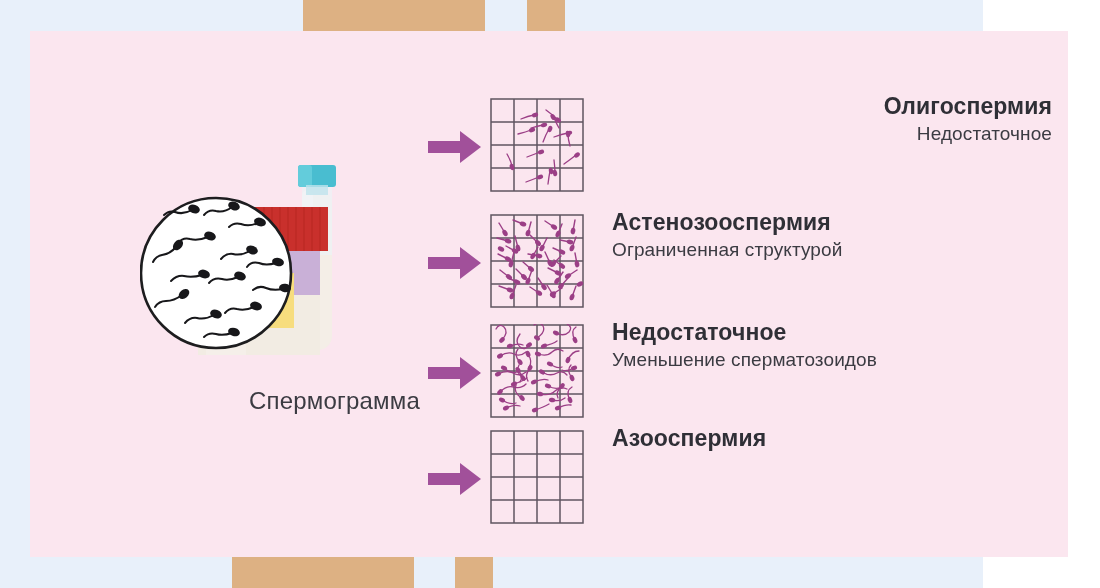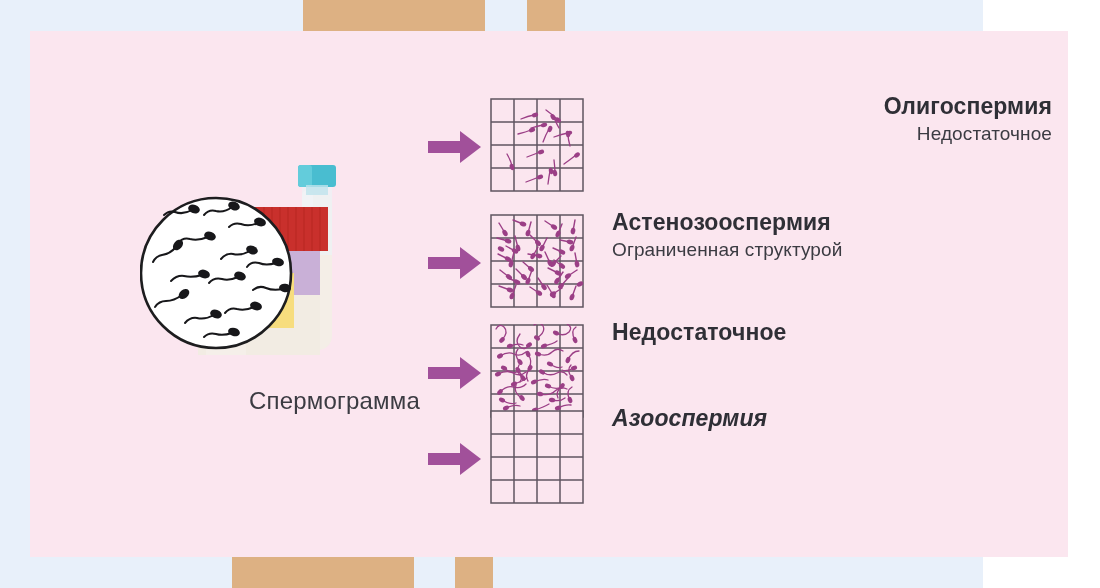--- a/index.html
+++ b/index.html
@@ -70,21 +70,21 @@
   
   .row {
     position: absolute;
     left: 420px;
     width: 640px;
     height: 108px;
   }
   .row.r0 { top: 96px; text-align: right; }
   .row.r1 { top: 212px; }
   .row.r2 { top: 322px; }
-  .row.r3 { top: 408px; font-style: italic; }
+  .row.r3 { top: 428px; }
 
   .arrow {
     position: absolute;
     left: 8px;
     top: 34px;
     width: 54px;
     height: 34px;
   }
   .grid-box {
     position: absolute;
@@ -458,20 +458,21 @@
         <ellipse cx="38" cy="30" rx="3.2" ry="2.2" transform="rotate(66 38 30)"></ellipse>
         <ellipse cx="44" cy="58" rx="3.2" ry="2.2" transform="rotate(-22 44 58)"></ellipse>
         <ellipse cx="84" cy="44" rx="3.2" ry="2.2" transform="rotate(-20 84 44)"></ellipse>
         <ellipse cx="28" cy="46" rx="3.2" ry="2.2" transform="rotate(58 28 46)"></ellipse>
         <ellipse cx="62" cy="76" rx="3.2" ry="2.2" transform="rotate(14 62 76)"></ellipse>
       </g>
     </svg>
     <div class="texts">
       <div class="term">Недостаточное</div>
       <div class="desc">
+        <span>Уменьшение сперматозоидов</span>
       </div>
     </div>
   </div>
 
   <div class="row r3">
     <svg class="arrow" viewBox="0 0 54 34">
       <path d="M0,11 L32,11 L32,1 L53,17 L32,33 L32,23 L0,23 Z" fill="#a1509a"></path>
     </svg>
     <svg class="grid-box" viewBox="0 0 94 94">
       <rect x="1" y="1" width="92" height="92" fill="#fbe6ef"></rect>

